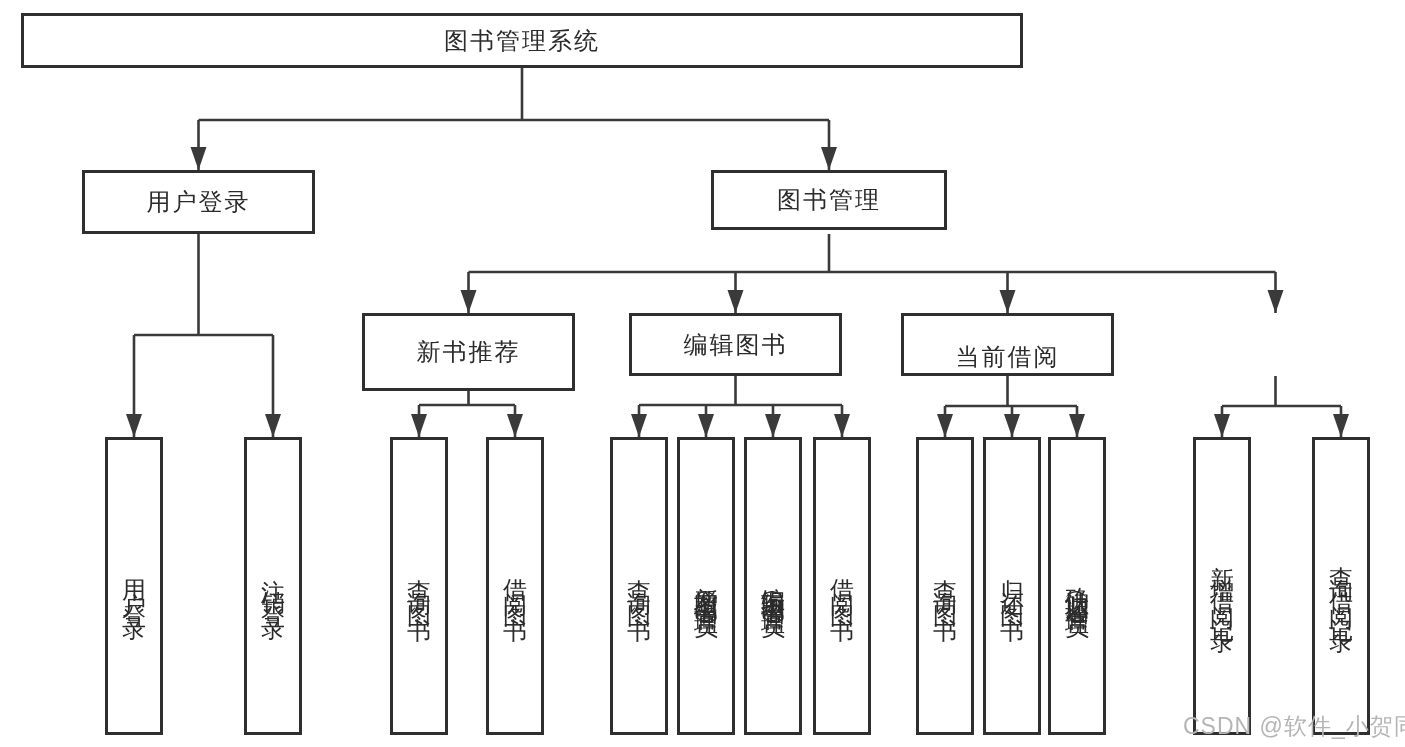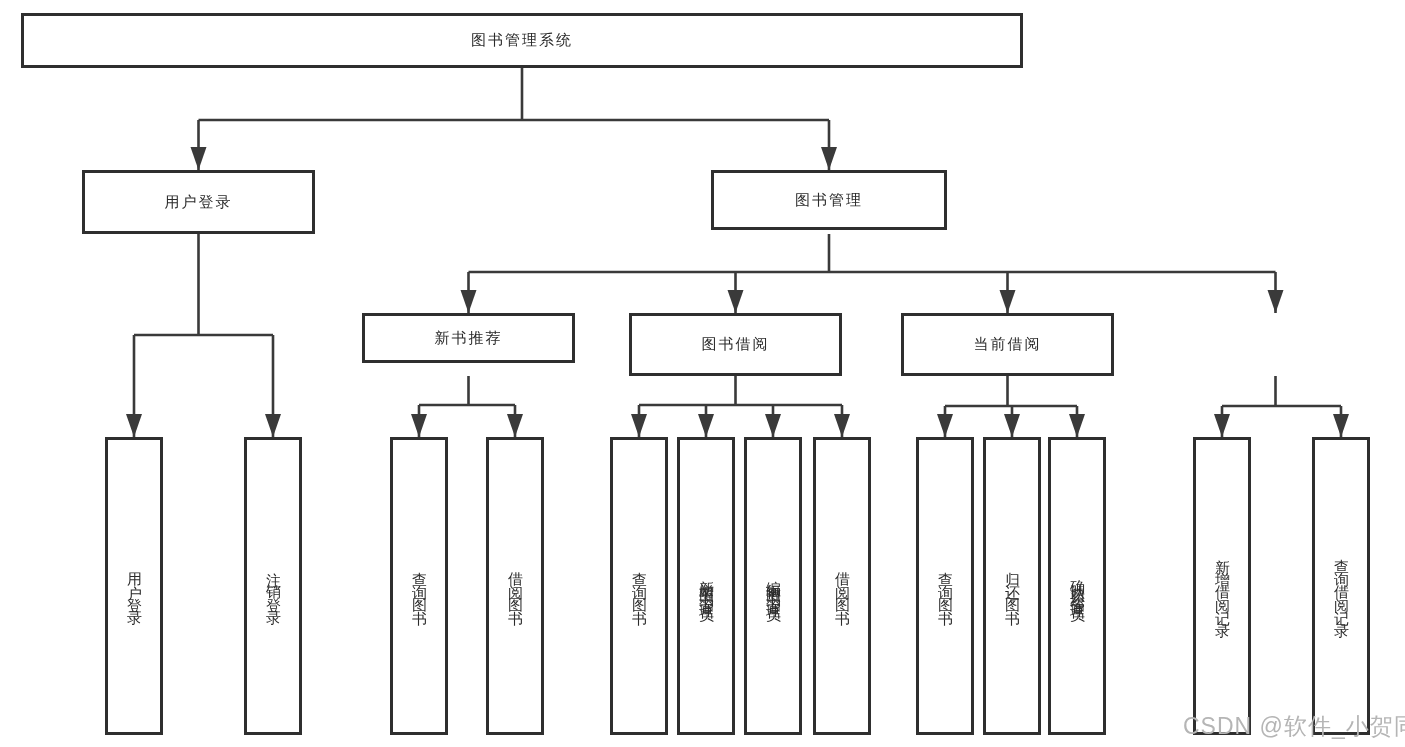--- a/index.html
+++ b/index.html
@@ -32,31 +32,31 @@
     stroke-width: 2.6;
   }
   #wires polygon { fill: var(--line-color); }
   .node {
     position: absolute;
     background: var(--bg-color);
     border: 3px solid var(--border-color);
     display: flex;
     align-items: center;
     justify-content: center;
-    font-size: 15px;
+    font-size: 24px;
     letter-spacing: 2px;
   }
   .node .label { white-space: nowrap; }
   
   #box-root        { left: 21px;   top: 13px;  width: 1002px; height: 55px; border-width: 3px; }
   #box-user-login  { left: 82px;   top: 170px; width: 233px;  height: 64px; }
   #box-book-mgmt   { left: 711px;  top: 170px; width: 236px;  height: 60px; }
-  #box-sec-0       { left: 362px;  top: 313px; width: 213px;  height: 50px; }
+  #box-sec-0       { left: 362px;  top: 313px; width: 213px;  height: 78px; }
   #box-sec-1       { left: 629px;  top: 313px; width: 213px;  height: 63px; }
-  #box-sec-2       { left: 901px;  top: 313px; width: 213px;  height: 63px; }
+  #box-sec-2       { left: 901px;  top: 313px; width: 213px;  height: 63px; align-items: flex-end; }
   #box-sec-3       { left: 1169px; top: 313px; width: 213px;  height: 63px; }
   
   .leaf { width: 58px; height: 298px; top: 437px; }
   .leaf .label {
     writing-mode: vertical-rl;
     text-orientation: mixed;
     letter-spacing: 13px;
     white-space: nowrap;
   }
   .leaf .label.tight { letter-spacing: 4px; }
@@ -141,21 +141,21 @@
     <span class="label">用户登录</span>
   </div>
   <div class="node" id="box-book-mgmt">
     <span class="label">图书管理</span>
   </div>
 
   <div class="node" id="box-sec-0">
     <span class="label">新书推荐</span>
   </div>
   <div class="node" id="box-sec-1">
-    <span class="label">图书借阅</span>
+    <span class="label">编辑图书</span>
   </div>
   <div class="node" id="box-sec-2">
     <span class="label">当前借阅</span>
   </div>
 
   <div class="node leaf" id="leaf-0">
     <span class="label">用户登录</span>
   </div>
   <div class="node leaf" id="leaf-1">
     <span class="label">注销登录</span>

